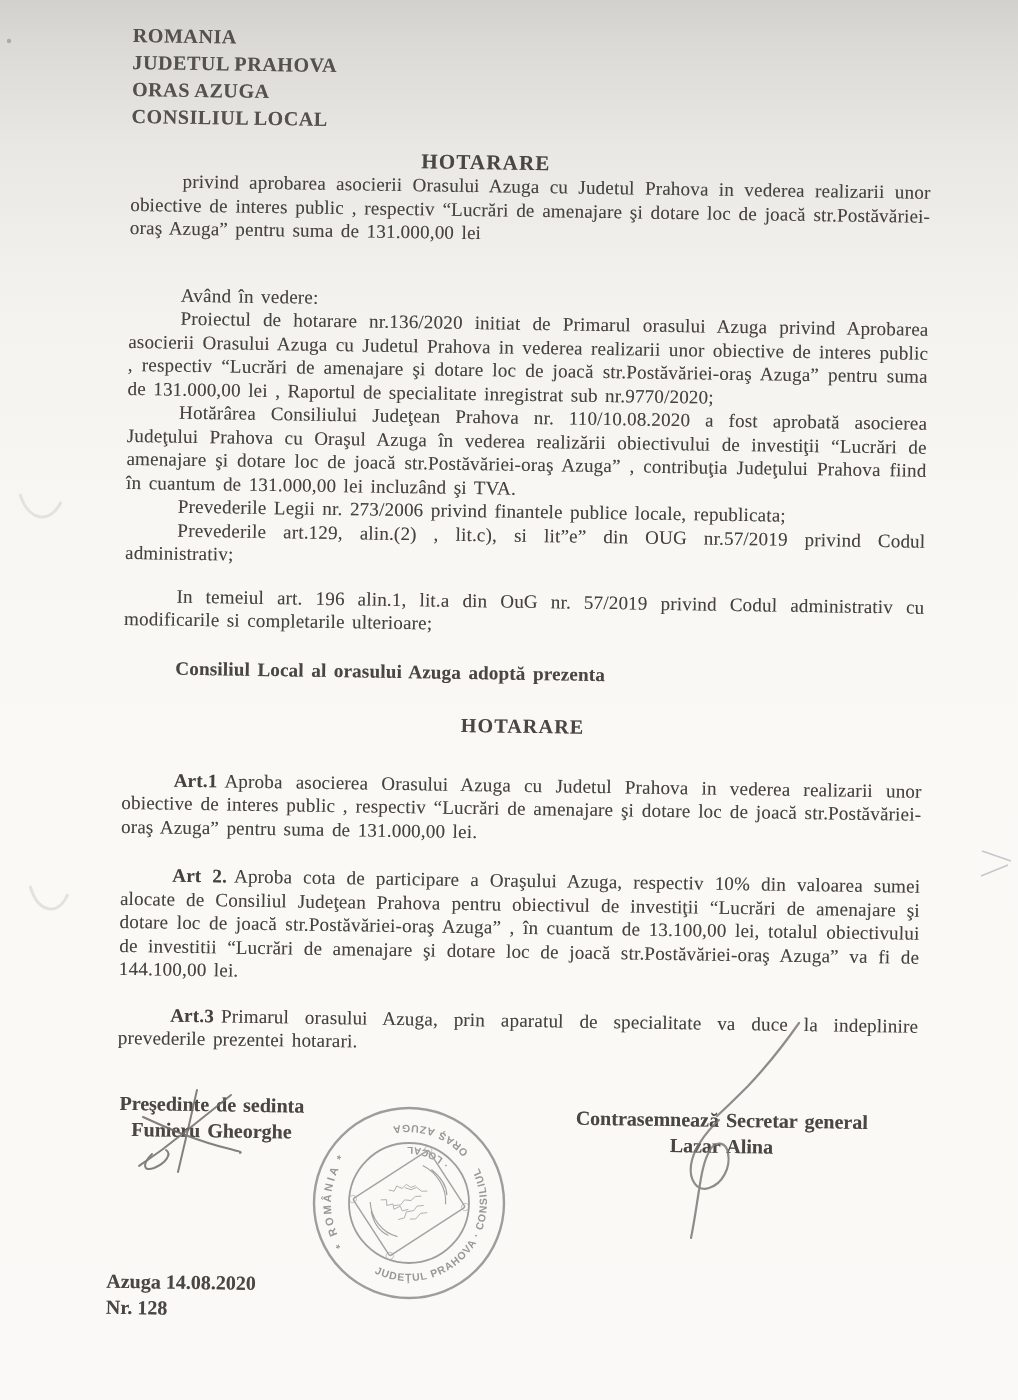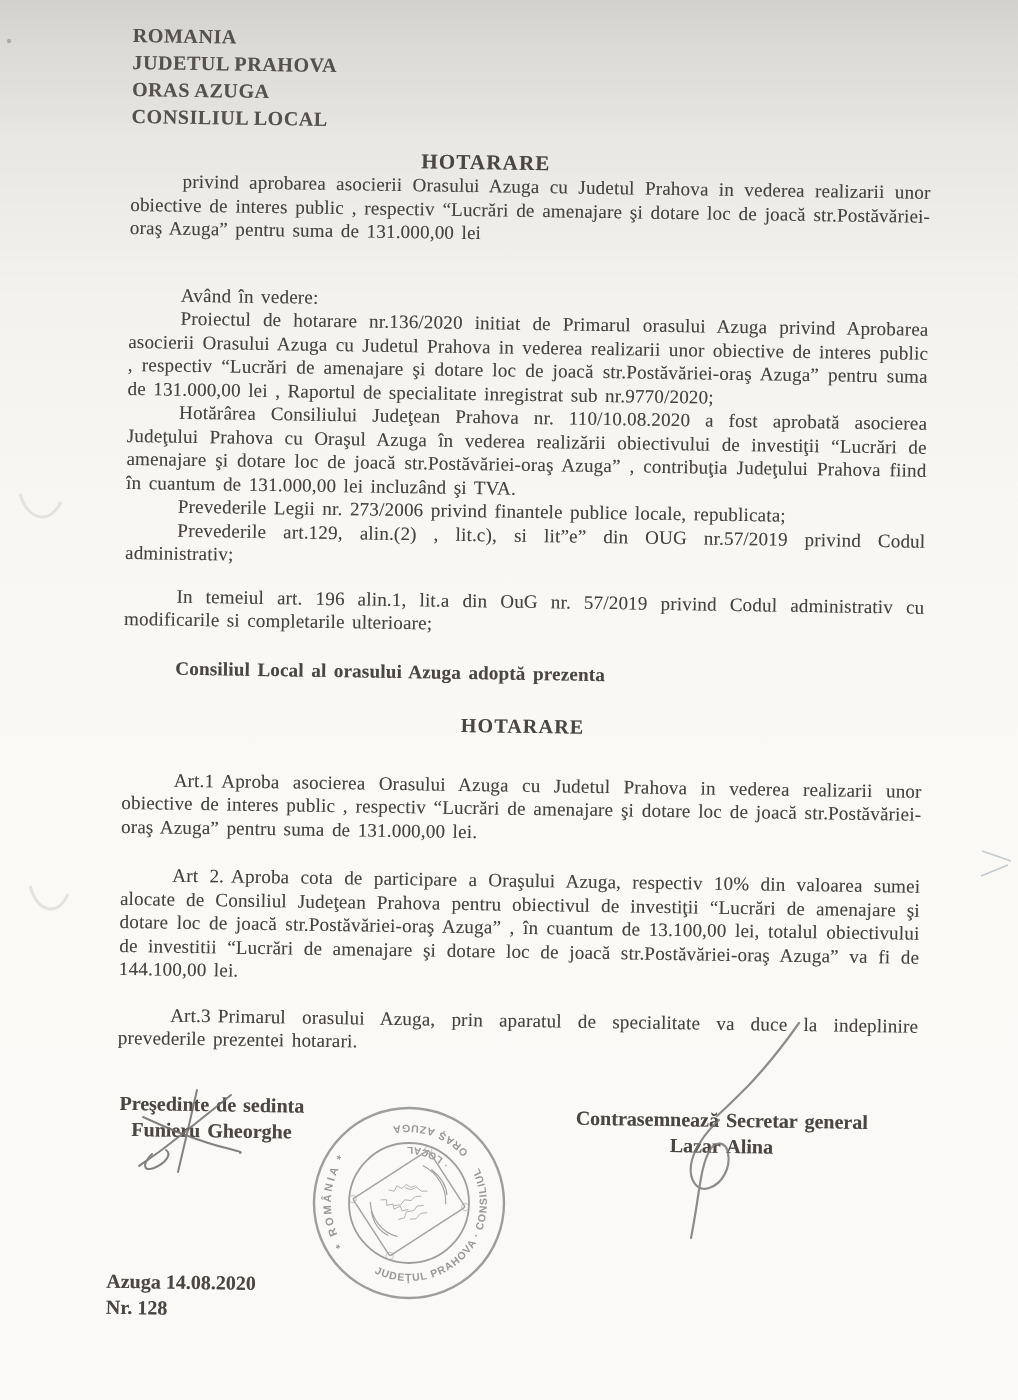--- a/index.html
+++ b/index.html
@@ -18,21 +18,21 @@
   .title{font-size:21px;font-weight:bold;text-align:center;letter-spacing:1.2px;margin:16px 90px 0 0;line-height:23px;color:#4a4743;}
   p{margin:0;font-size:19px;line-height:23.5px;text-align:justify;word-spacing:.13em;letter-spacing:.2px;}
   .ind{text-indent:52px;}
   .gap-avand{margin-top:43px;}
   .gap-legal{margin-top:19px;}
   .adoption{margin-top:25px;font-weight:bold;color:#4a4743;}
   .heading2{font-size:20px;font-weight:bold;text-align:center;letter-spacing:1.2px;margin-top:30px;line-height:23.5px;color:#4a4743;}
   .art1{margin-top:35px;}
   .art2{margin-top:25px;}
   .art3{margin-top:22px;}
-  .art-label{font-weight:normal;padding-right:7px;color:#45423e;}
+  .art-label{font-weight:bold;padding-right:7px;color:#45423e;}
   .sig-row{display:flex;justify-content:space-between;margin-top:40px;}
   .sig-left{width:210px;margin-left:-10px;text-align:center;}
   .sig-right{width:310px;margin-right:40px;text-align:center;padding-top:8px;}
   .sig-role,.sig-name{font-size:20px;font-weight:bold;line-height:26px;text-align:center;word-spacing:.1em;color:#4a4743;}
   .footer{margin-top:118px;margin-left:-8px;}
   .footer div{font-size:20px;font-weight:bold;line-height:26px;color:#4a4743;}
   .overlay{position:absolute;left:0;top:0;width:1018px;height:1400px;pointer-events:none;}
 </style>
 </head>
 <body>

